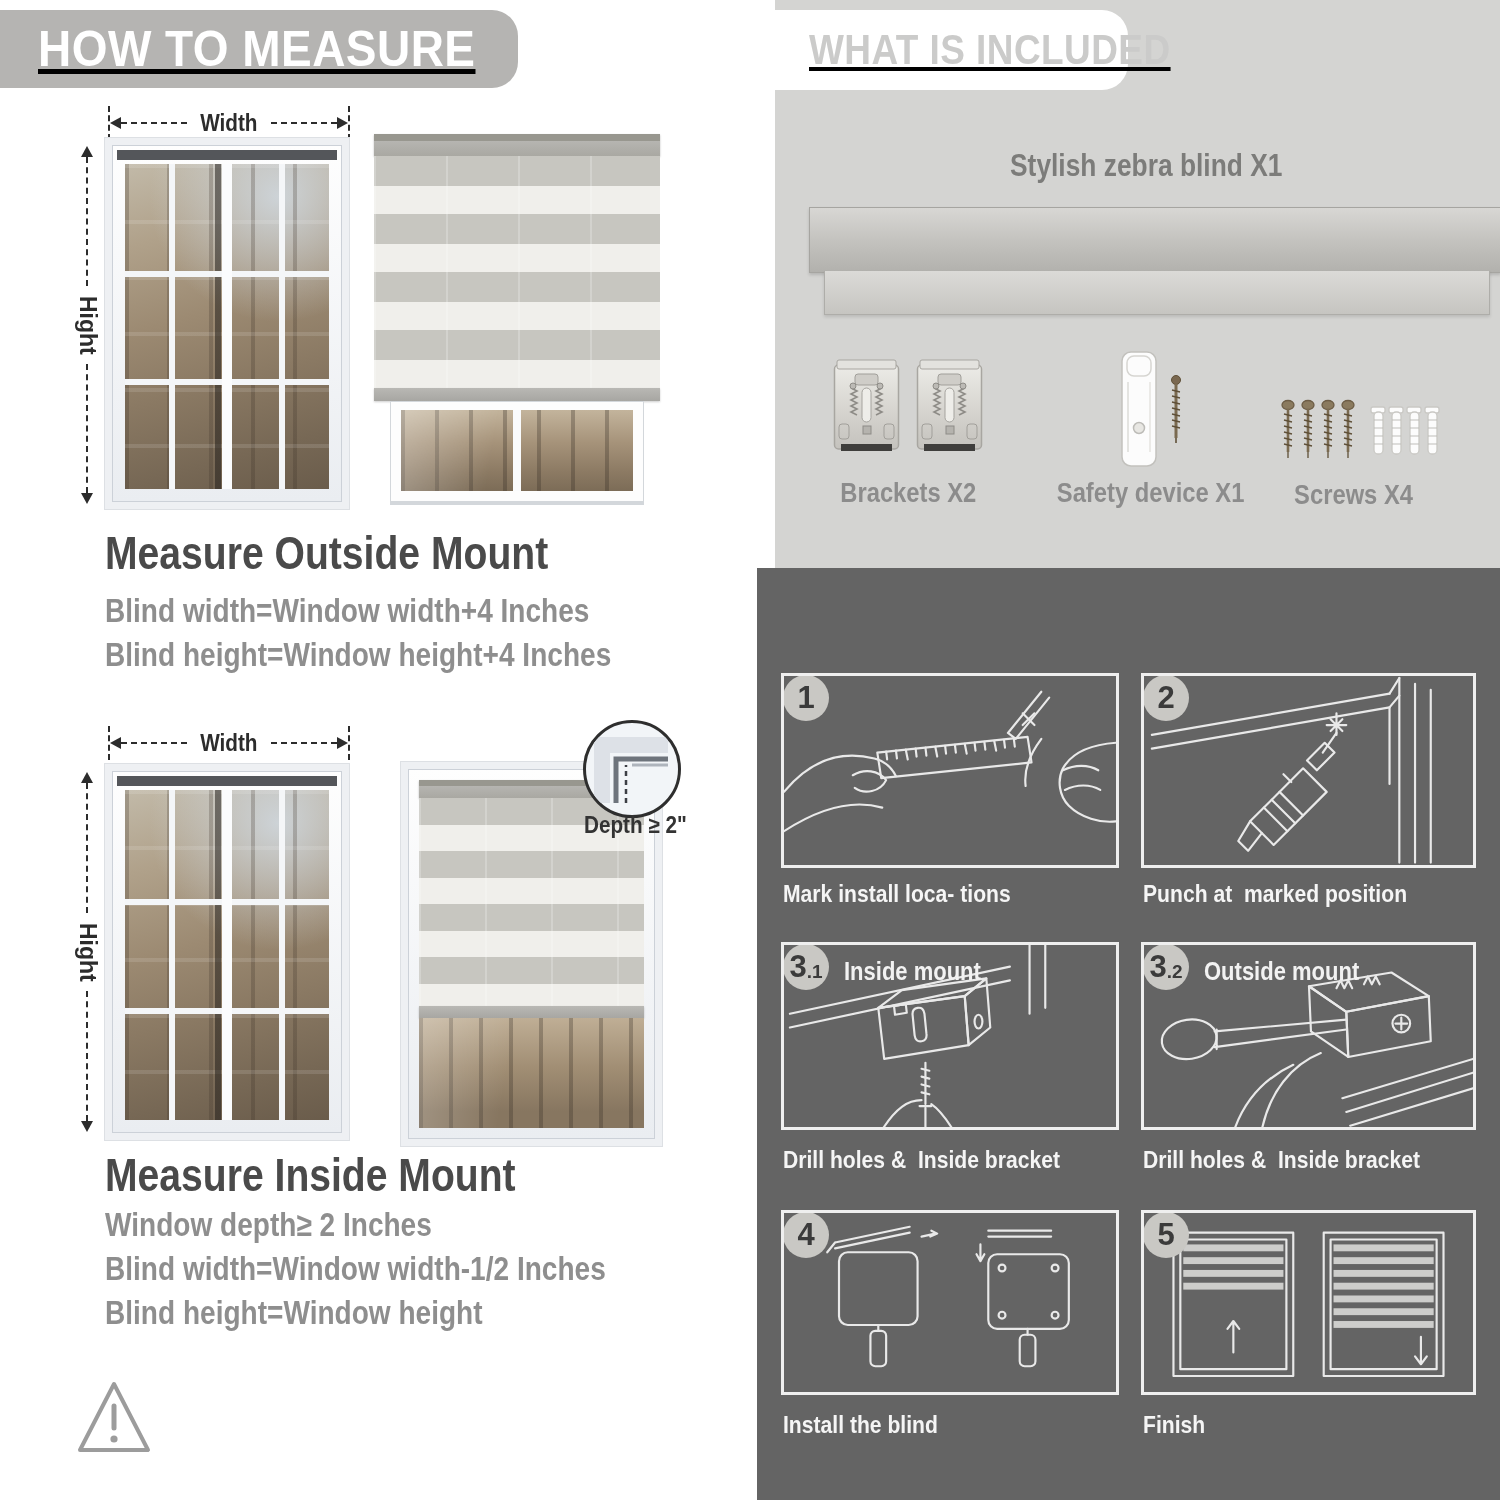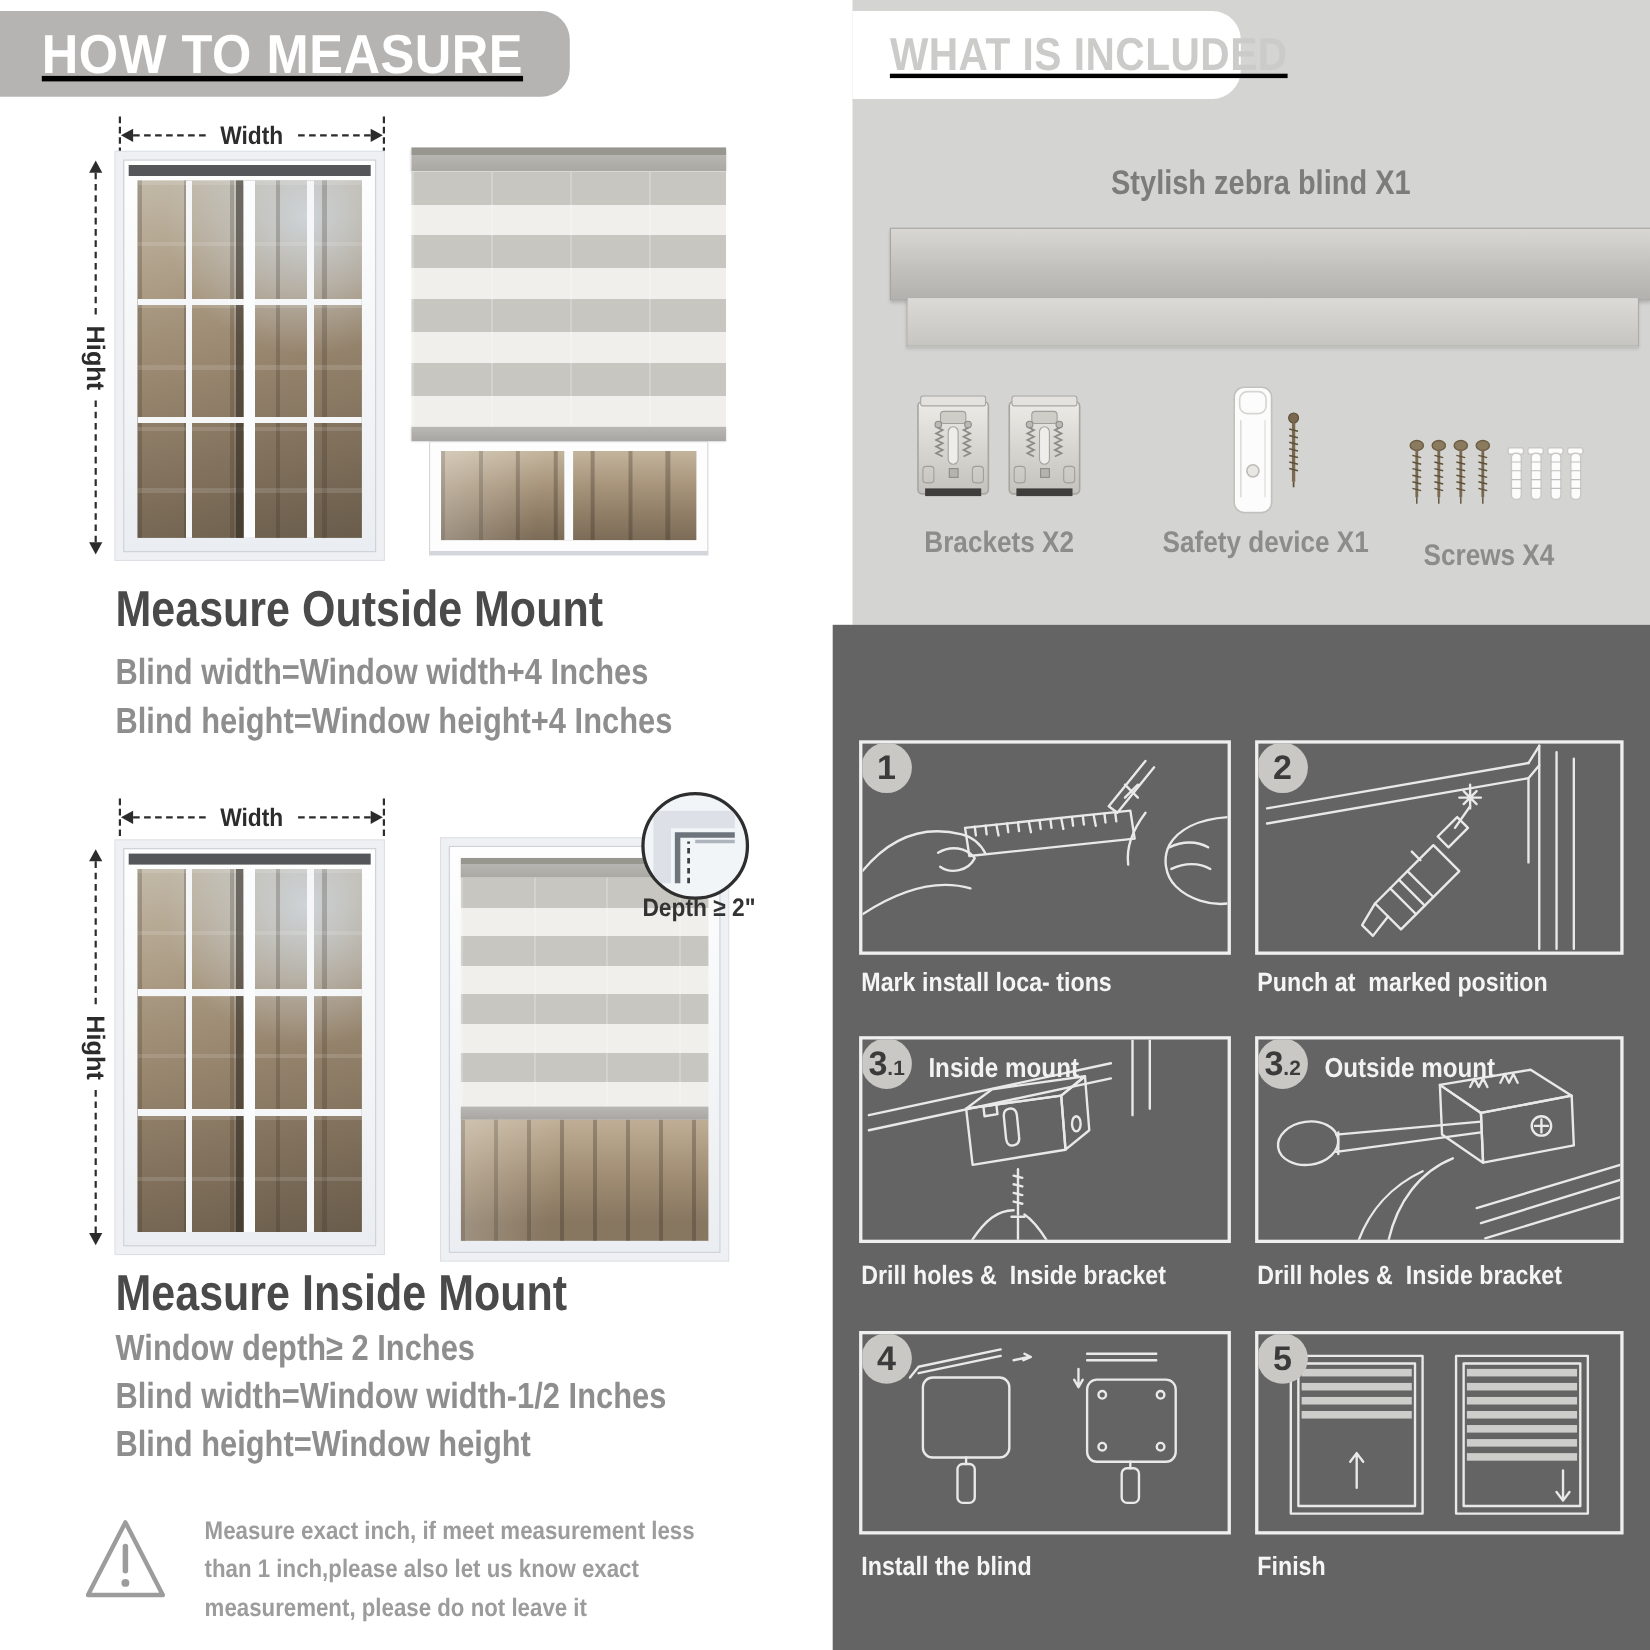--- a/index.html
+++ b/index.html
@@ -223,25 +223,20 @@
     <div class="abs h-dark" style="left:105px;top:1148px;">Measure Inside Mount</div>
     <div class="abs sub" style="left:105px;top:1206px;">Window depth≥ 2 Inches</div>
     <div class="abs sub" style="left:105px;top:1250px;">Blind width=Window width-1/2 Inches</div>
     <div class="abs sub" style="left:105px;top:1294px;">Blind height=Window height</div>
 
     <svg class="abs" style="left:76px;top:1376px;" width="76" height="82" viewBox="0 0 76 82">
       <path d="M38,8 L72,74 L4,74 Z" fill="none" stroke="#9c9c9c" stroke-width="4" stroke-linejoin="round"></path>
       <line x1="38" y1="30" x2="38" y2="52" stroke="#9c9c9c" stroke-width="5" stroke-linecap="round"></line>
       <circle cx="38" cy="63" r="3.6" fill="#9c9c9c"></circle>
     </svg>
-    <div class="abs" style="left:186px;top:1374px;">
-      <div class="warn-line">Measure exact inch, if meet measurement less</div>
-      <div class="warn-line">than 1 inch,please also let us know exact</div>
-      <div class="warn-line">measurement, please do not leave it</div>
-    </div>
   </section>
 
   <section class="included-panel" style="left:757px;top:0;width:743px;height:568px;margin-left:18px;">
 
     <div class="abs hdr hdr-white-lt" style="left:0;top:10px;width:353px;height:80px;padding-left:34px;box-sizing:border-box;">
       <span class="t">WHAT IS INCLUDED</span>
     </div>
 
     <div class="abs product-lab" style="left:0;top:148px;width:743px;">
       <span class="t">Stylish zebra blind X1</span>
@@ -335,21 +330,21 @@
         <path d="M150,22 h9 M150,30 h9 M150,38 h9 M150,46 h9" fill="none"></path>
       </g>
     </svg>
 
     <div class="abs comp-lab" style="left:33px;top:478px;width:200px;">
       <span class="t">Brackets X2</span>
     </div>
     <div class="abs comp-lab" style="left:266px;top:478px;width:220px;">
       <span class="t">Safety device X1</span>
     </div>
-    <div class="abs comp-lab" style="left:489px;top:490px;width:180px;">
+    <div class="abs comp-lab" style="left:489px;top:480px;width:180px;">
       <span class="t">Screws X4</span>
     </div>
   </section>
 
   <section class="mount-panel" style="left:757px;top:568px;width:743px;height:932px;">
 
 
     <div class="step" style="left:24px;top:105px;width:338px;height:195px;">
       <svg class="lineart" viewBox="0 0 338 195">
         <path d="M0,118 C28,84 60,76 92,84 C104,87 110,94 114,102"></path>

